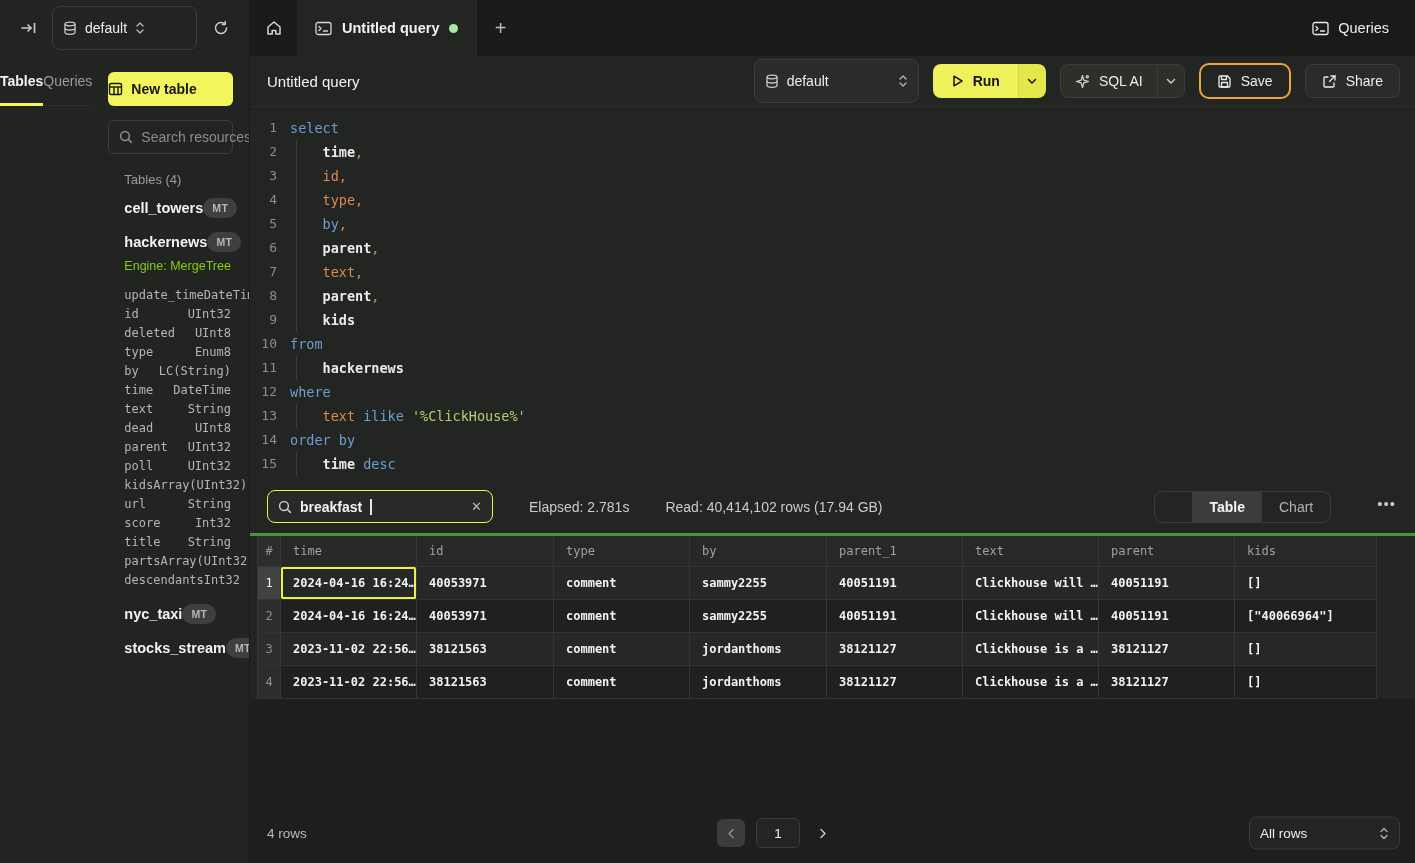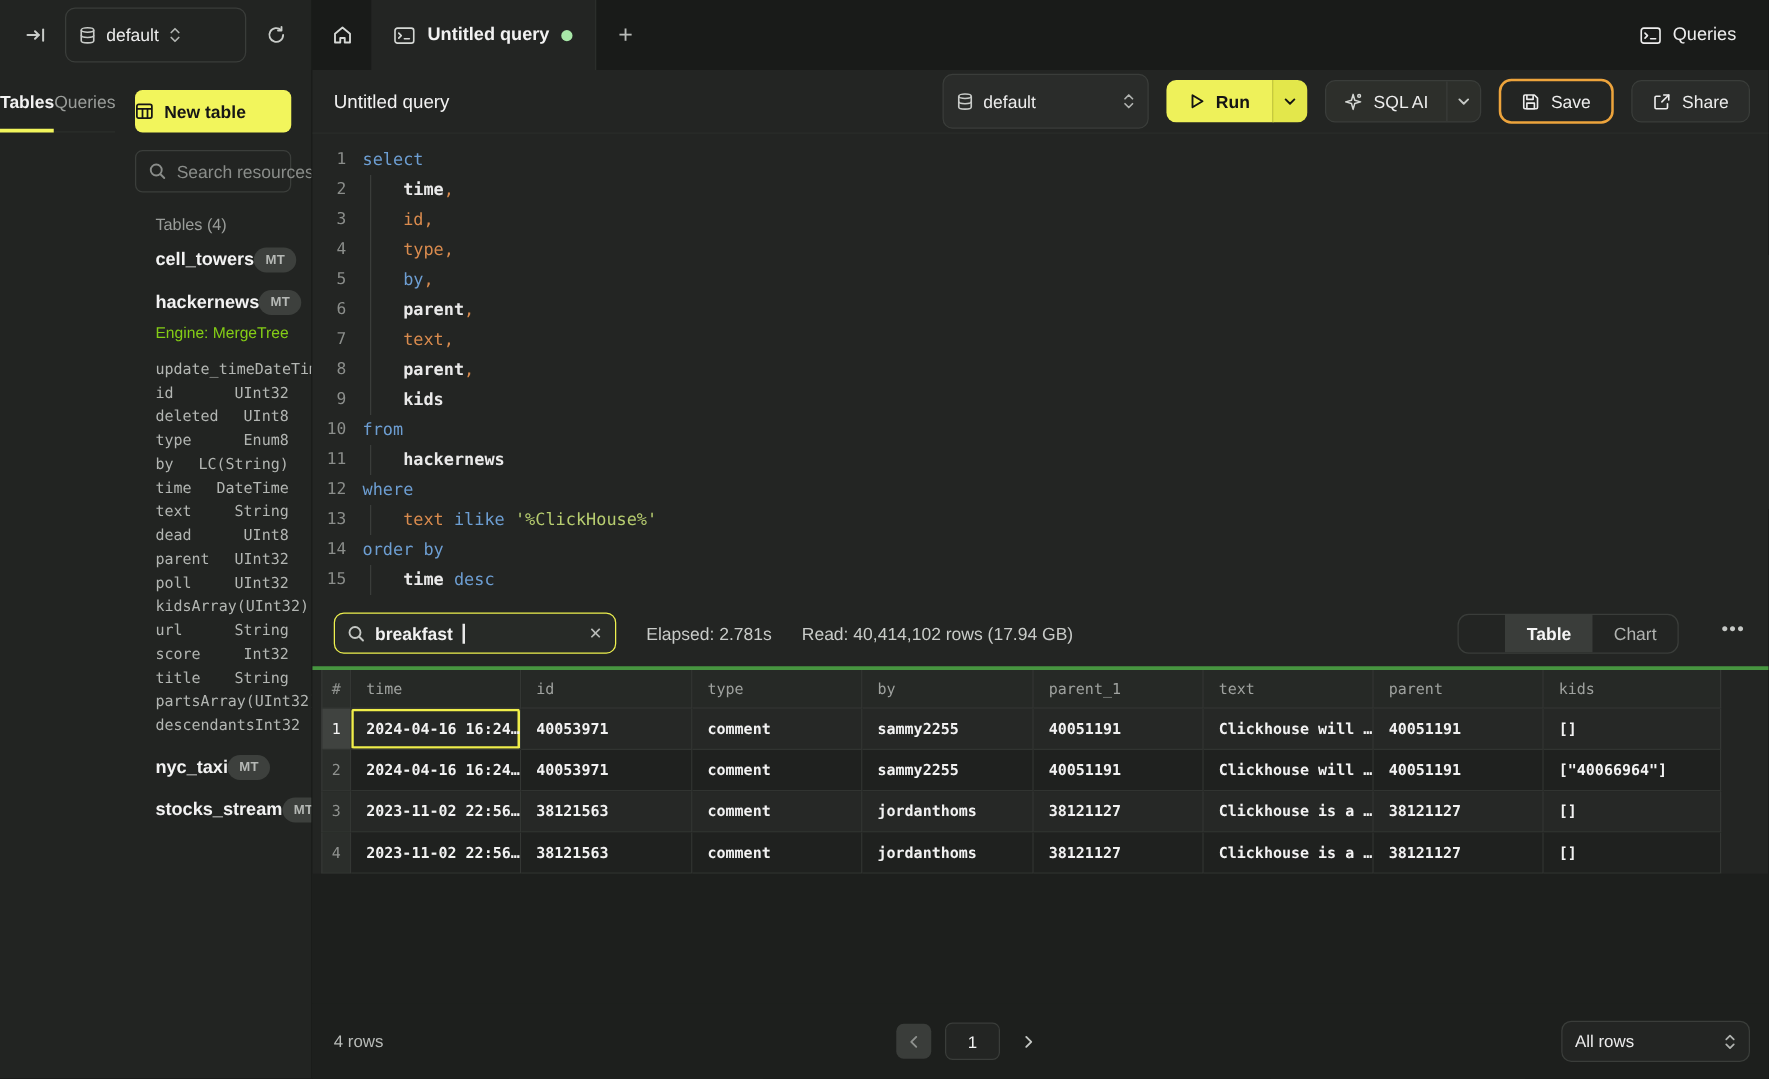--- a/index.html
+++ b/index.html
@@ -94,21 +94,21 @@
   .code-line { position:relative; display:flex; height:24px; line-height:24px; }
   .code-line .ln { width:40px; flex:0 0 40px; text-align:right; padding-right:13px; color:#8b8e8b; font-size:13px; }
   .code-line .code { white-space:pre; }
   .code-line .guide { position:absolute; left:46px; top:0; bottom:0; width:1px; background:#3a3d3a; }
   .seg.kw { color:#6d9ed2; }
   .seg.fld { color:#eaeaea; font-weight:700; }
   .seg.org { color:#d98b4e; }
   .seg.str { color:#b7cd70; }
 
   
-  .results-toolbar { height:53px; display:flex; align-items:center; padding:0 15px 0 17px; gap:24px;justify-content:flex-end; }
+  .results-toolbar { height:53px; display:flex; align-items:center; padding:0 15px 0 17px; gap:36px;justify-content:flex-end; }
   .results-search {
     width:226px; height:33px; border:1.5px solid #eef14f; border-radius:8px; background:#272a27;
     display:flex; align-items:center; padding:0 10px; gap:8px; cursor:text;
   }
   .results-search .search-text { color:#f2f2f2; font-size:14px; font-weight:600; }
   .caret { width:1.5px; height:16px; background:#e8e8e8; }
   .clear-x { margin-left:auto; color:#b8bbb8; font-size:13px; cursor:pointer; }
   .stat-text { color:#c9ccc9; font-size:14px; }
   .view-toggle { display:flex; border:1px solid #3a3d3a; border-radius:9px; overflow:hidden; margin-left:auto;padding-left:37px; }
   .view-opt { padding:7px 17px; font-size:14px; color:#b0b3b0; cursor:pointer; }

